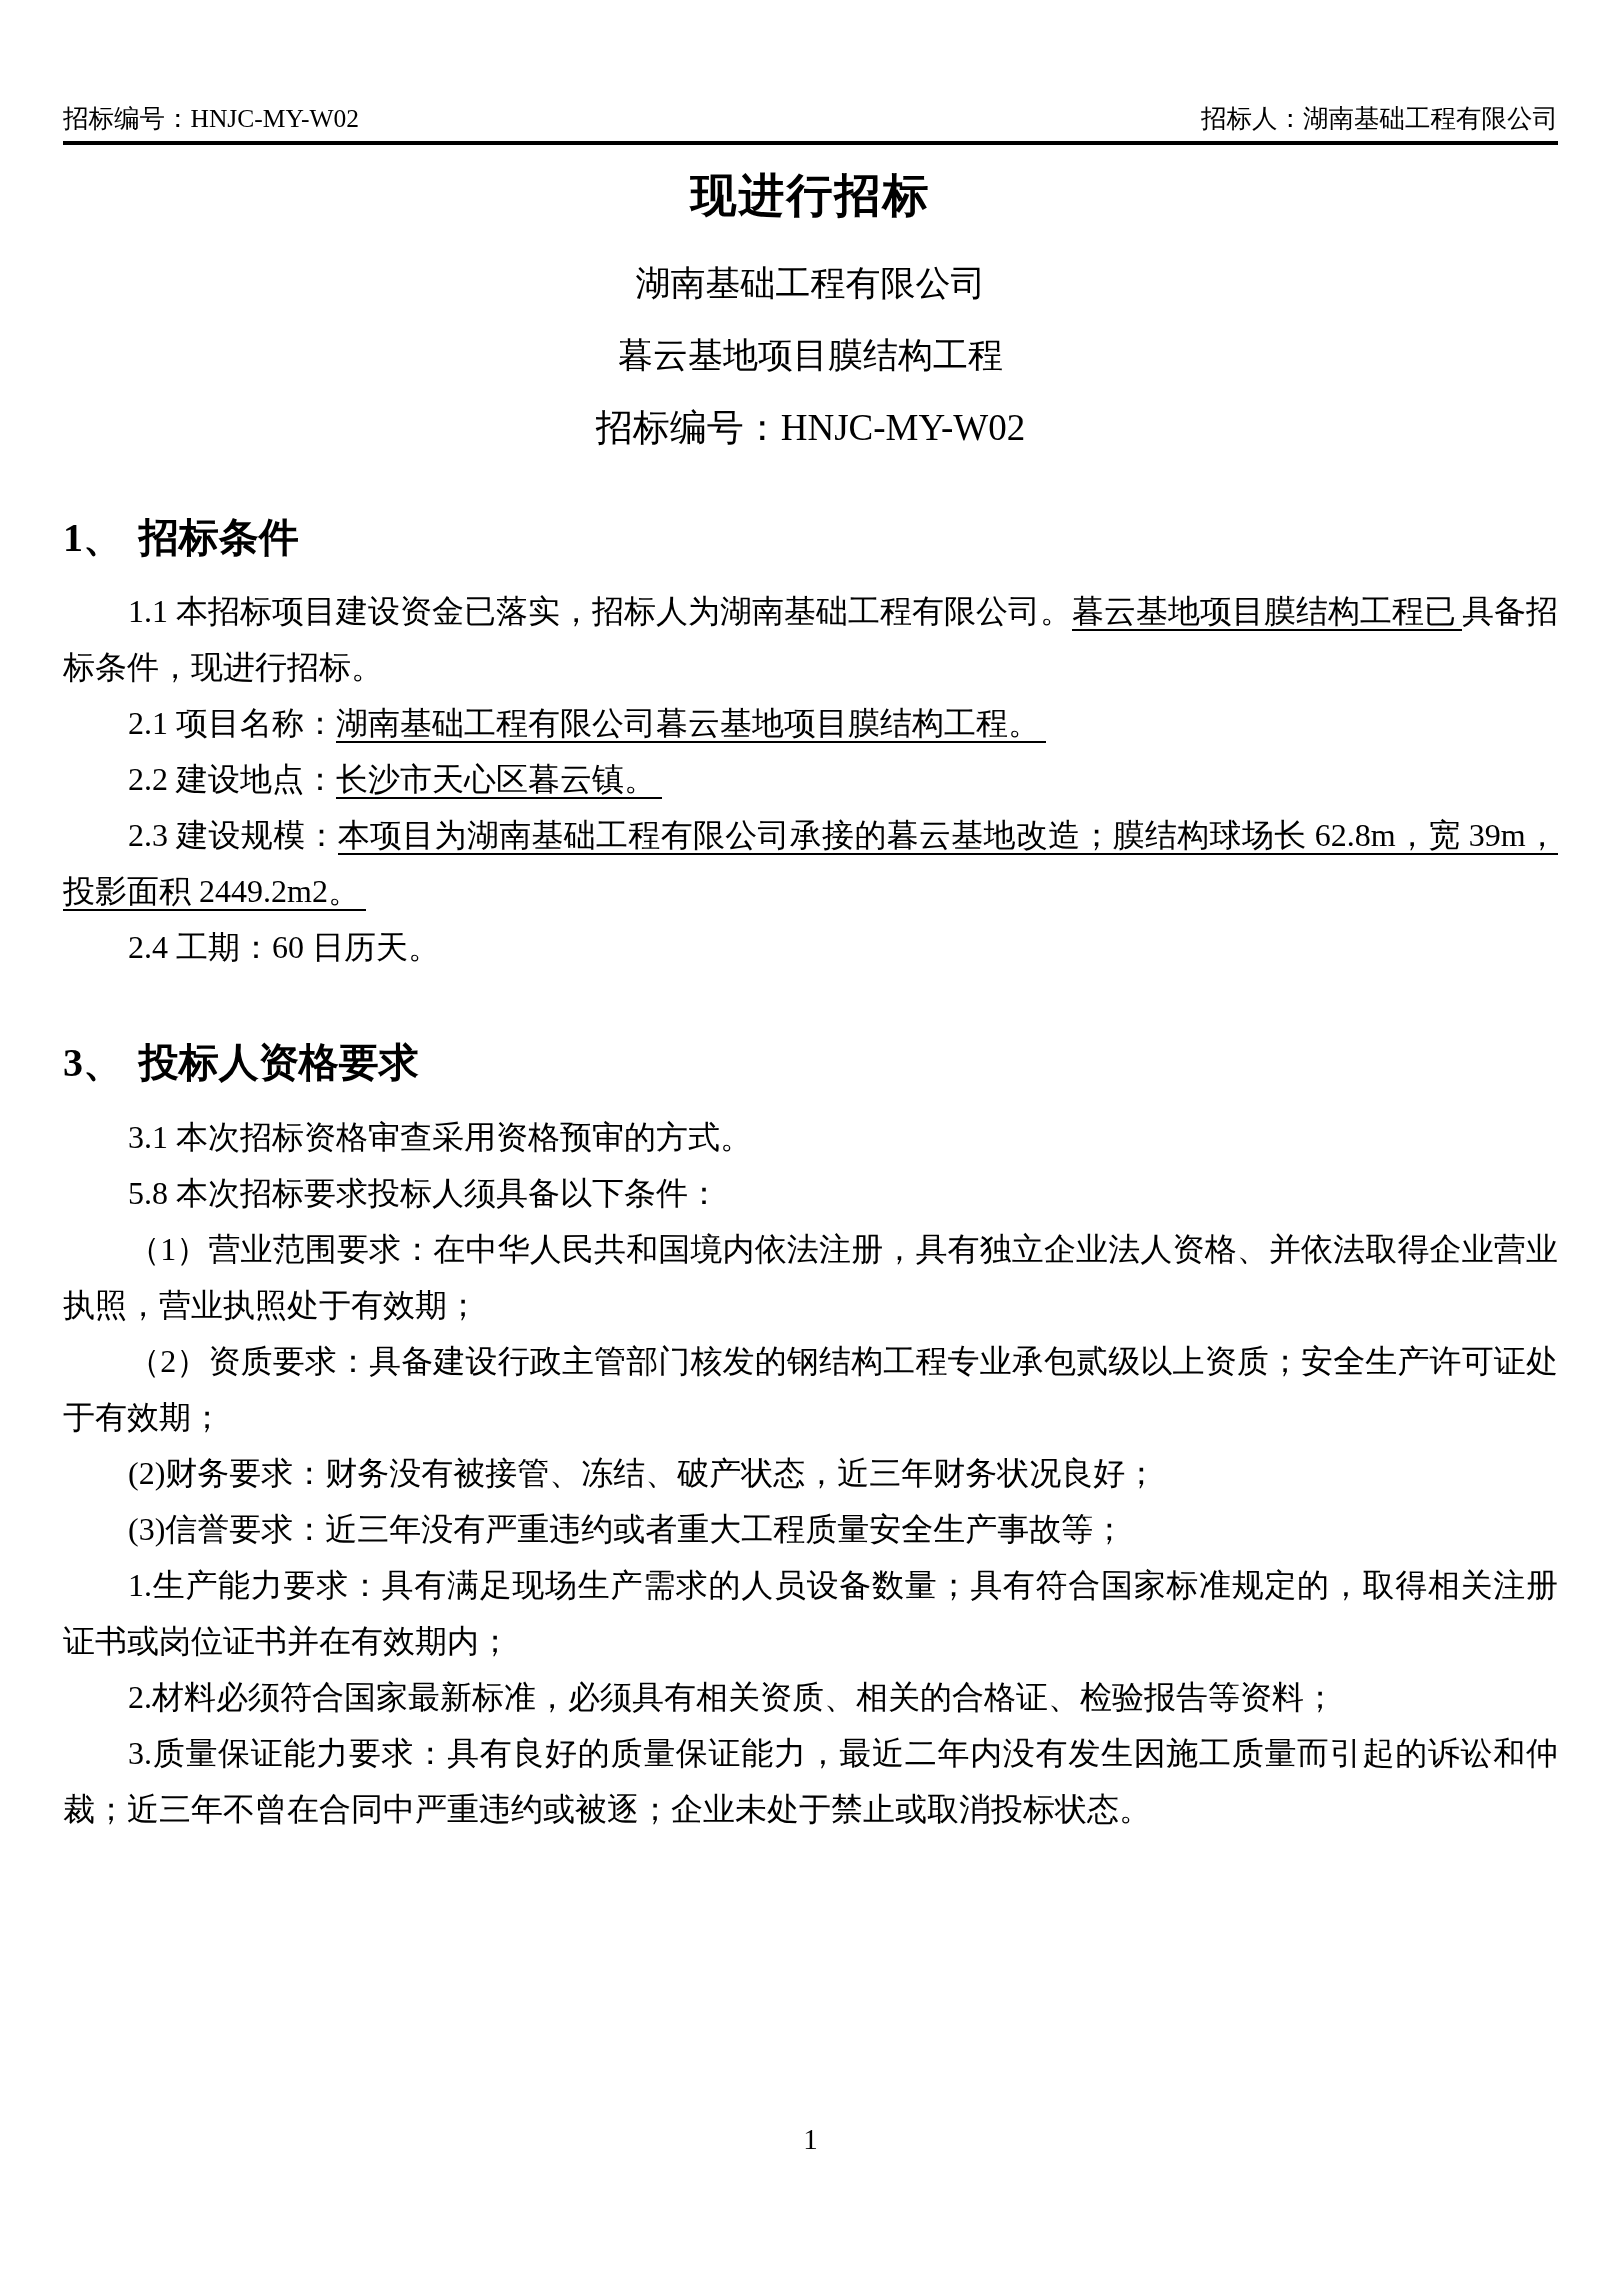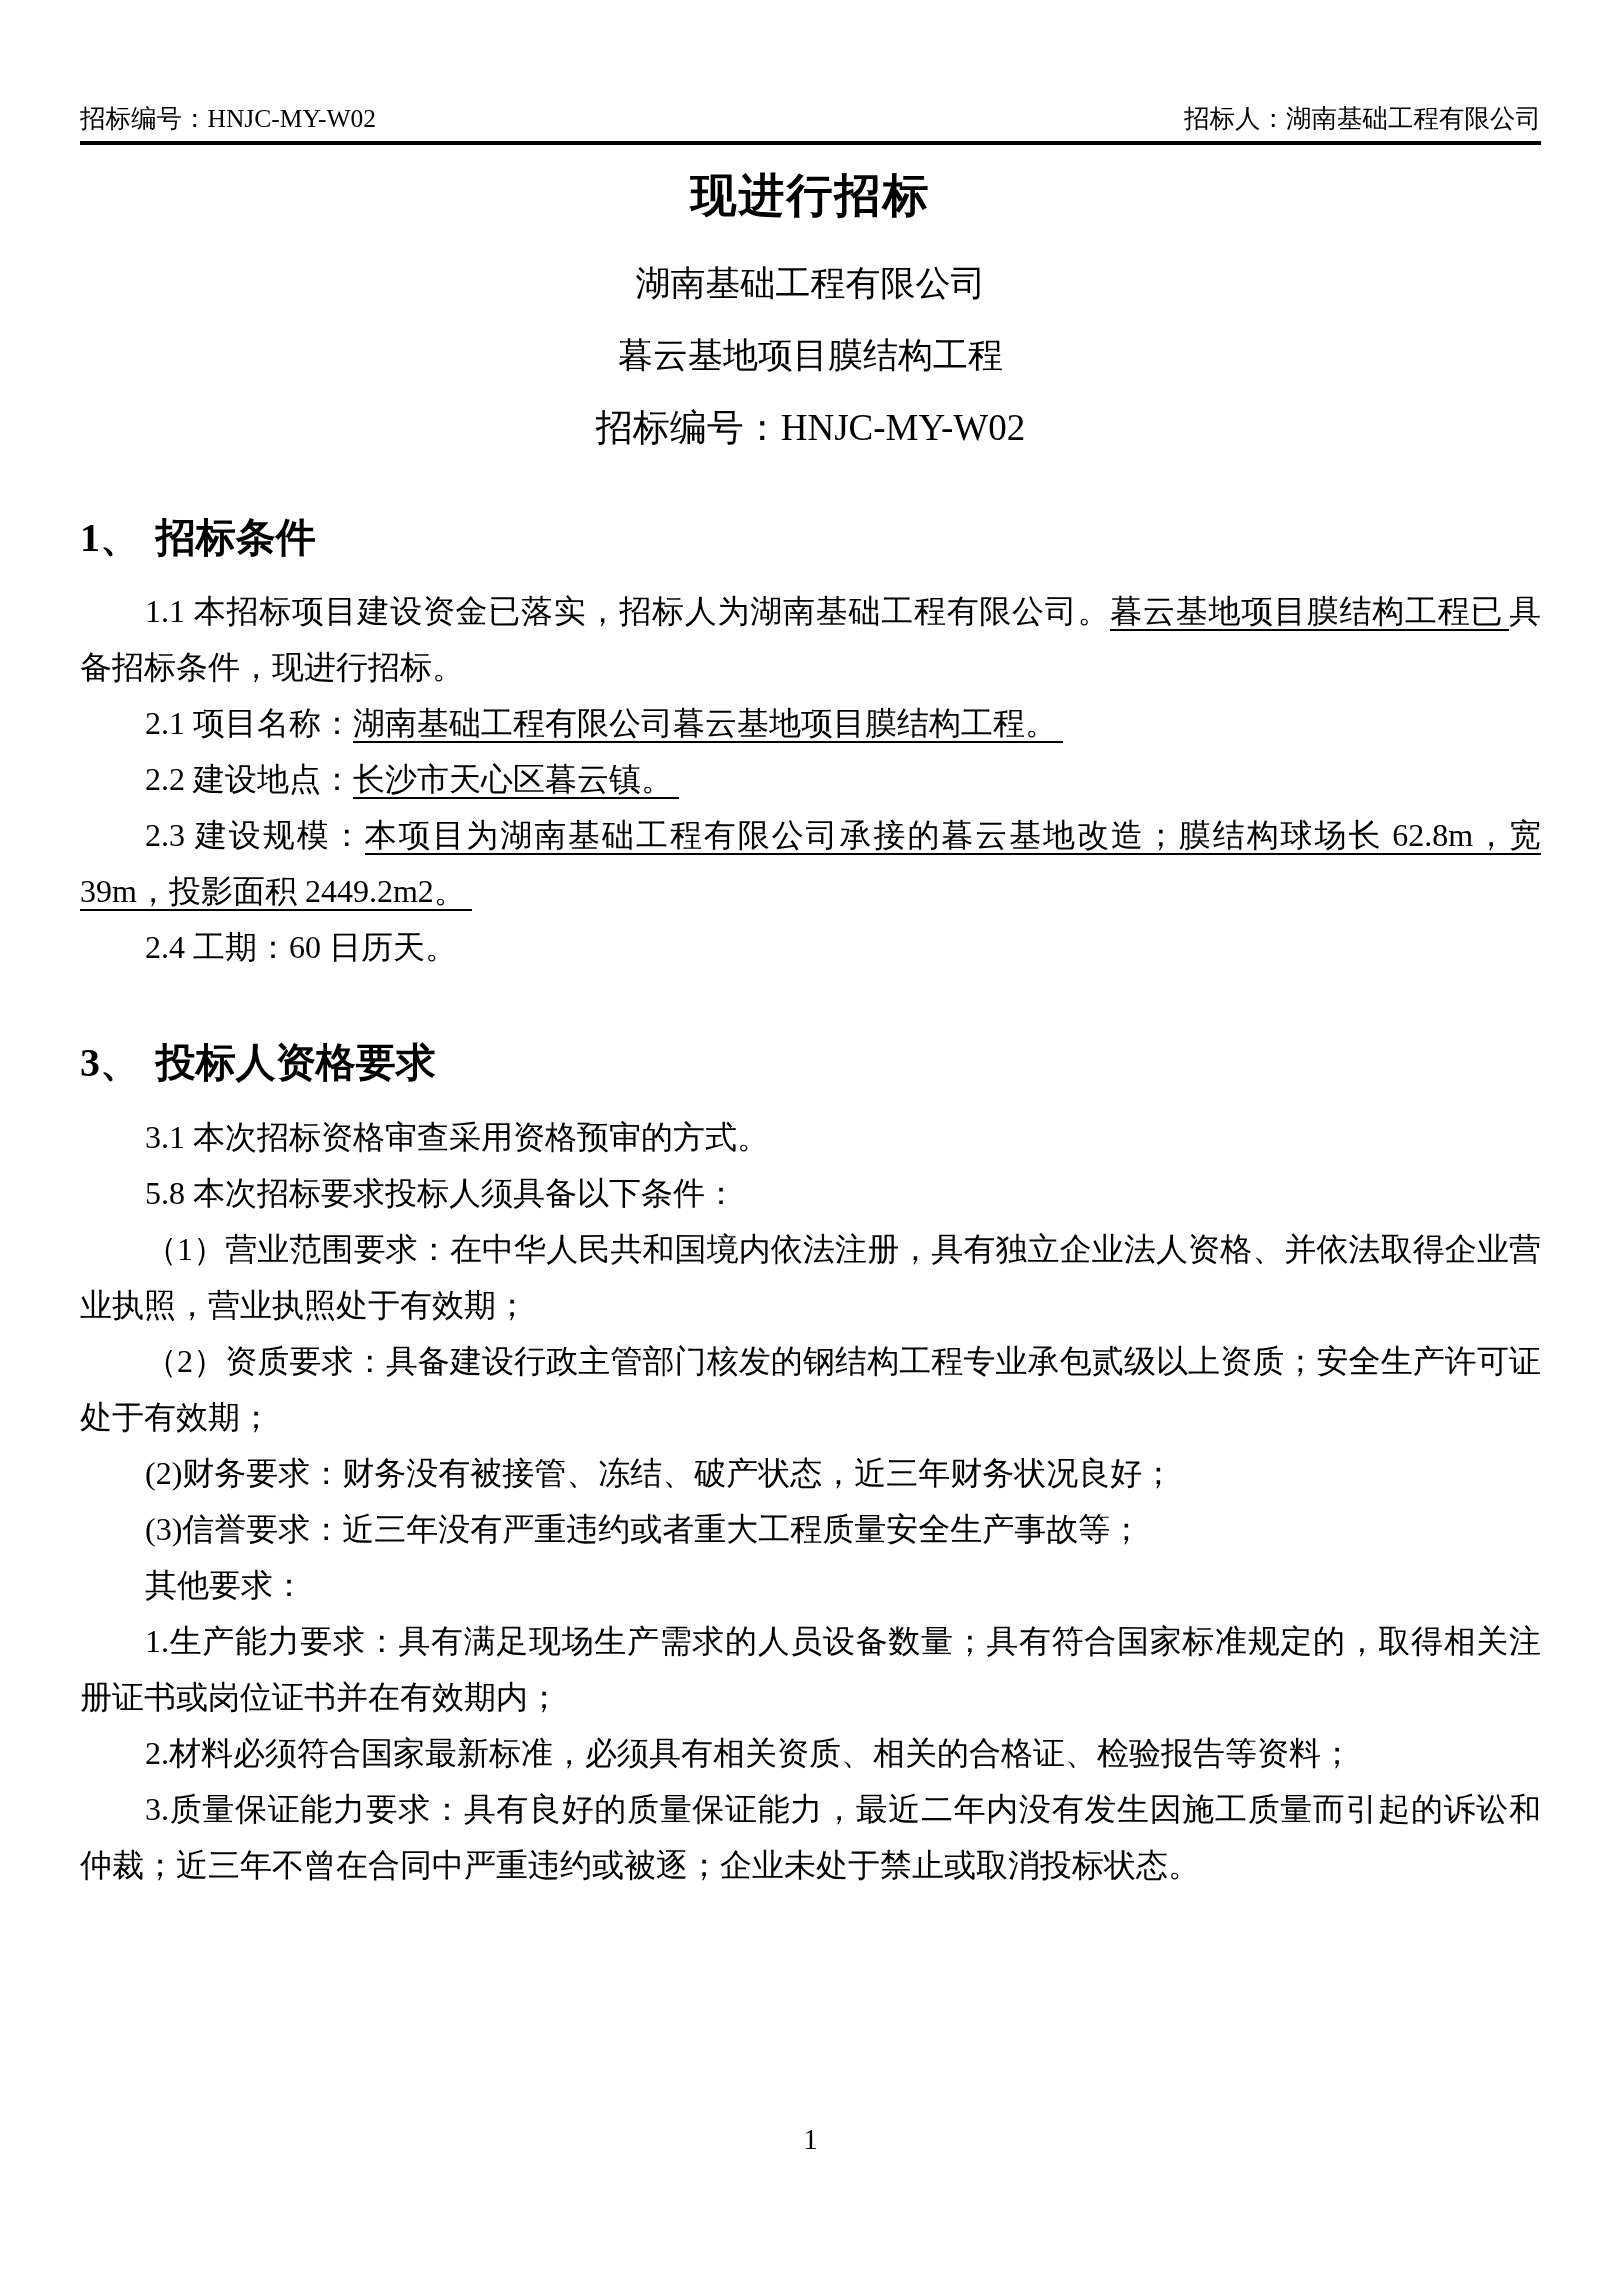--- a/index.html
+++ b/index.html
@@ -4,21 +4,21 @@
 <style>
   html,body { margin:0; padding:0; background:#ffffff; }
   .page {
     position:relative;
     width:1621px; height:2293px;
     margin:0 auto;
     background:#ffffff;
     color:#000;
     font-family:"Liberation Serif","DejaVu Serif",serif;
     box-sizing:border-box;
-    padding:0 80px;
+    padding:0 63px;
     outline:1px solid #ececec;
     overflow:hidden;
   }
   
   .hdr {
     display:flex; justify-content:space-between; align-items:flex-end;
     padding-top:104px; padding-bottom:7.8px;
     border-bottom:4.9px solid #000;
     font-size:25.5px; line-height:29px;
   }
@@ -79,21 +79,20 @@
   <p class="body">2.4 工期：60 日历天。</p>
 
   <h2 class="sec"><span class="num">3、</span><span>投标人资格要求</span></h2>
 
   <p class="body">3.1 本次招标资格审查采用资格预审的方式。</p>
   <p class="body">5.8 本次招标要求投标人须具备以下条件：</p>
   <p class="body">（1）营业范围要求：在中华人民共和国境内依法注册，具有独立企业法人资格、并依法取得企业营业执照，营业执照处于有效期；</p>
   <p class="body">（2）资质要求：具备建设行政主管部门核发的钢结构工程专业承包贰级以上资质；安全生产许可证处于有效期；</p>
   <p class="body">(2)财务要求：财务没有被接管、冻结、破产状态，近三年财务状况良好；</p>
   <p class="body">(3)信誉要求：近三年没有严重违约或者重大工程质量安全生产事故等；</p>
-  <p class="body">其他要求：</p>
   <p class="body">1.生产能力要求：具有满足现场生产需求的人员设备数量；具有符合国家标准规定的，取得相关注册证书或岗位证书并在有效期内；</p>
   <p class="body">2.材料必须符合国家最新标准，必须具有相关资质、相关的合格证、检验报告等资料；</p>
   <p class="body">3.质量保证能力要求：具有良好的质量保证能力，最近二年内没有发生因施工质量而引起的诉讼和仲裁；近三年不曾在合同中严重违约或被逐；企业未处于禁止或取消投标状态。</p>
 
   <div class="pagenum">1</div>
 
 </div>
 
 
 </body></html>

